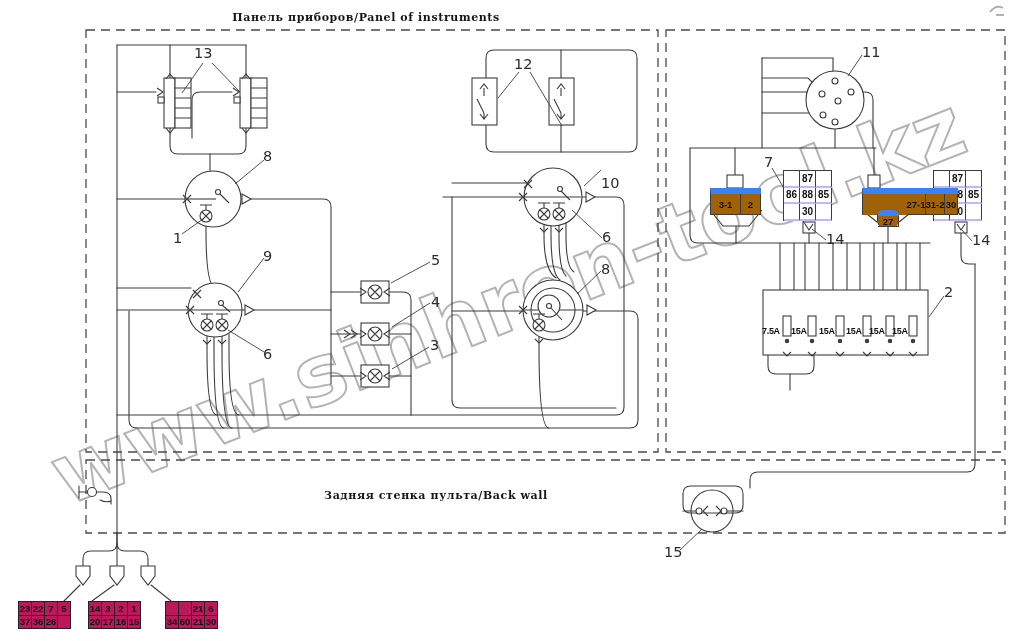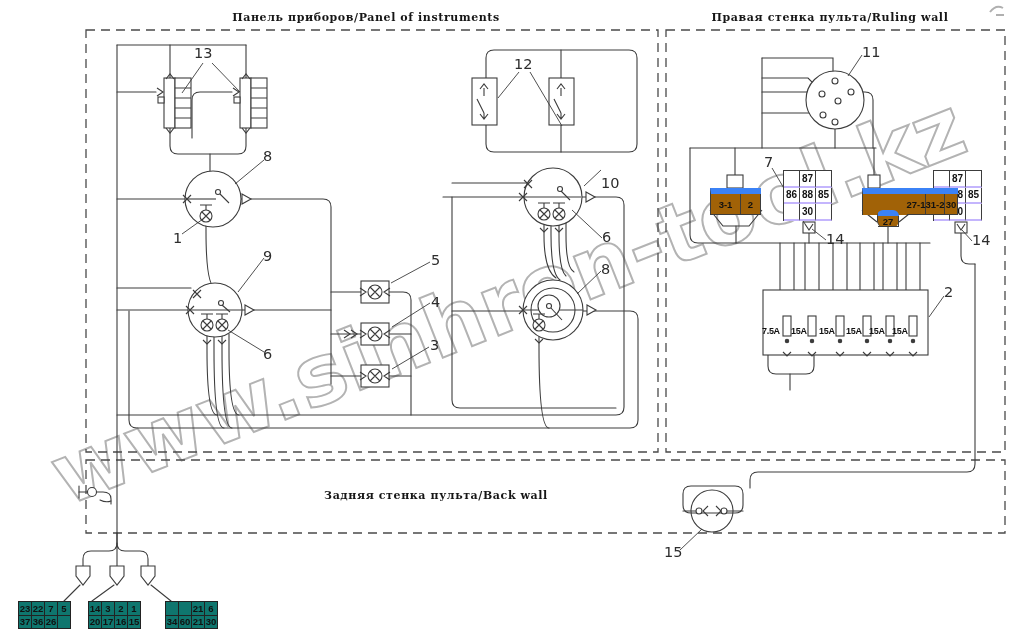--- a/index.html
+++ b/index.html
@@ -14,21 +14,21 @@
          grid-auto-rows:16.5px;border-top:1px solid #3c3c3c;border-left:1px solid #3c3c3c;background:#fff;}
   .relay span{border-right:1px solid #3c3c3c;border-bottom:2px solid #c4b5fd;
          font:700 10px "Liberation Sans",sans-serif;display:flex;align-items:center;
          justify-content:center;color:#111;}
   .blk{position:absolute;display:grid;background:#a16207;border-top:6px solid #3b82f6;
        border-left:1px solid #3c3c3c;}
   .blk span{border-right:1px solid #3c3c3c;border-bottom:1px solid #3c3c3c;
        font:700 9.5px "Liberation Sans",sans-serif;display:flex;align-items:center;
        justify-content:center;white-space:nowrap;color:#111;}
   .conn{position:absolute;display:grid;grid-template-columns:repeat(4,13px);
-        grid-auto-rows:13.5px;border-top:1.4px solid #222;border-left:1.4px solid #222;background:#0f766e;}
+        grid-auto-rows:13.5px;border-top:1.4px solid #222;border-left:1.4px solid #222;background:#be185d;}
   .conn span{border-right:1.4px solid #222;border-bottom:1.4px solid #222;
         font:700 9.5px "Liberation Sans",sans-serif;display:flex;align-items:center;
         justify-content:center;color:#111;}
   .fl{position:absolute;font:700 9px "Liberation Sans",sans-serif;color:#111;letter-spacing:-.3px;margin-top:8px;}
 </style>
 </head>
 <body>
 
 <div class="canvas">
 
@@ -347,21 +347,20 @@
     <path d="M862,55 L848,76"></path>
     <path d="M772,168 L805,224"></path>
     <path d="M826,240 L812,229"></path>
     <path d="M972,241 L962,230"></path>
     <path d="M944,296 L929,317"></path>
     <path d="M680,550 L702,529"></path>
   </g>
 </svg>
 
 <div class="t" style="left:216px;top:11px;width:300px;">Панель приборов/Panel of instruments</div>
-<div class="t" style="left:665px;top:11px;width:330px;">Правая стенка пульта/Ruling wall</div>
 <div class="t" style="left:286px;top:489px;width:300px;">Задняя стенка пульта/Back wall</div>
 
 <span class="co" style="left:194px;top:46px;">13</span>
 <span class="co" style="left:263px;top:149px;">8</span>
 <span class="co" style="left:173px;top:231px;">1</span>
 <span class="co" style="left:263px;top:249px;">9</span>
 <span class="co" style="left:263px;top:347px;">6</span>
 <span class="co" style="left:514px;top:57px;">12</span>
 <span class="co" style="left:601px;top:176px;">10</span>
 <span class="co" style="left:602px;top:230px;">6</span>

